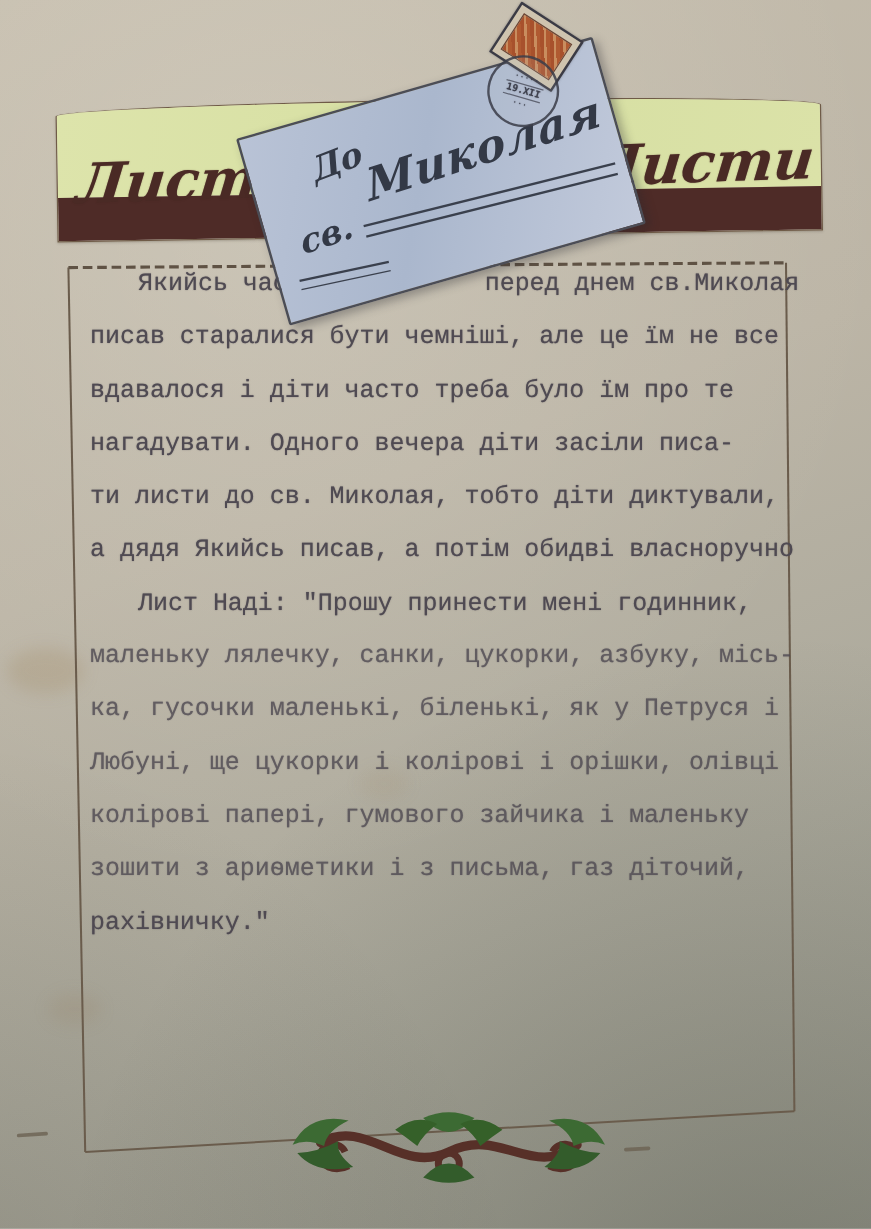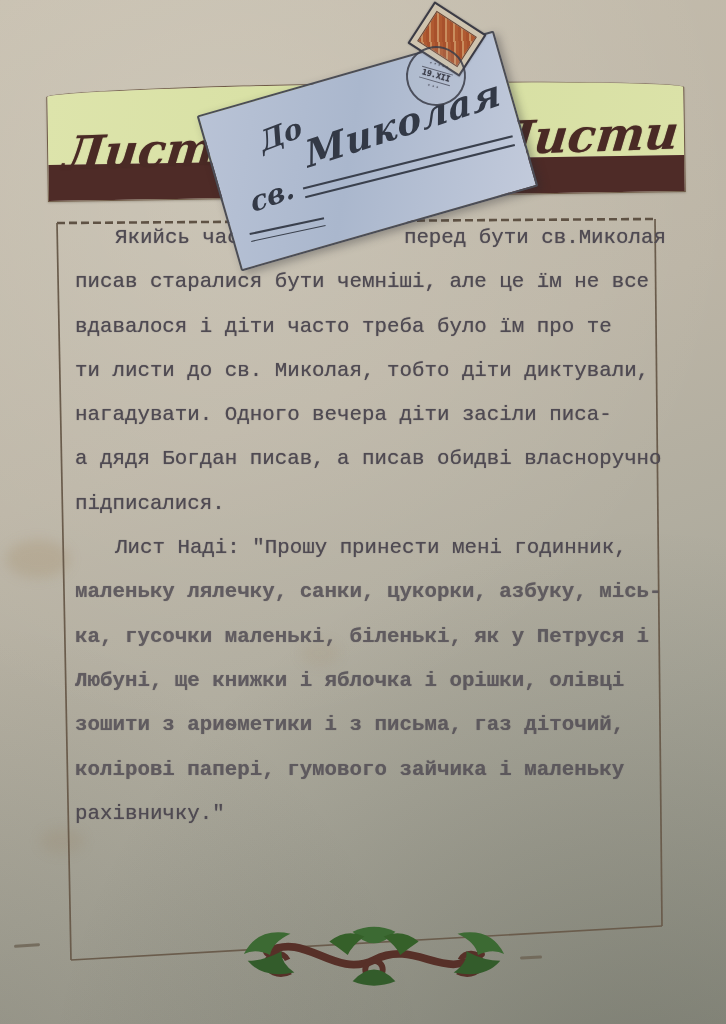--- a/index.html
+++ b/index.html
@@ -90,21 +90,21 @@
     position:absolute;left:75px;top:216px;width:585px;z-index:4;
     font-family:"Liberation Mono", monospace;
     font-size:20.8px;line-height:44.3px;letter-spacing:0;
     color:#4f4a52;
     text-shadow:0 0 1px rgba(79,74,82,.75);
     white-space:nowrap;
   }
   .tline{position:relative;height:44.3px;}
   .tline.ind{padding-left:40px;}
   .l1-right{position:absolute;right:-6px;top:0;}
-  .fade{opacity:.82;font-weight:bold;}
+  .fade{opacity:.82;}
 
   
   .ornament{position:absolute;left:238px;top:920px;width:272px;height:72px;z-index:4;}
   .dash{position:absolute;background:#6b6152;height:3px;z-index:4;border-radius:2px;opacity:.8;}
   .dash-left{left:14px;top:944px;width:26px;transform:rotate(-4deg);}
   .dash-right{left:520px;top:956px;width:22px;transform:rotate(-3deg);}
 </style>
 </head>
 <body>
 
@@ -121,34 +121,33 @@
 
 <svg class="frame-svg" width="726" height="1024" viewBox="0 0 726 1024">
   <line x1="57" y1="223" x2="655" y2="219" stroke="#5f5244" stroke-width="2.6" stroke-dasharray="8 4"></line>
   <line x1="655" y1="219" x2="662" y2="926" stroke="#6a5c4c" stroke-width="1.7"></line>
   <line x1="662" y1="926" x2="71" y2="960" stroke="#6a5c4c" stroke-width="1.7"></line>
   <line x1="71" y1="960" x2="57" y2="223" stroke="#6a5c4c" stroke-width="1.7"></line>
 </svg>
 
 <div class="letter">
   <div class="tline">
-    <span class="indent" style="display:inline-block;width:40px;"></span><span>Якийсь час</span><span class="l1-right">перед бути св.Миколая</span>
+    <span class="indent" style="display:inline-block;width:40px;"></span><span>Якийсь час</span><span class="l1-right">перед днем св.Миколая</span>
   </div>
   <div class="tline">писав старалися бути чемніші, але це їм не все</div>
   <div class="tline">вдавалося і діти часто треба було їм про те</div>
+  <div class="tline">нагадувати.  Одного вечера діти засіли писа-</div>
   <div class="tline">ти листи до св. Миколая, тобто діти диктували,</div>
-  <div class="tline">нагадувати.  Одного вечера діти засіли писа-</div>
-  <div class="tline">а дядя Богдан писав, а писав обидві власноручно</div>
-  <div class="tline">підписалися.</div>
+  <div class="tline">а дядя Якийсь писав, а потім обидві власноручно</div>
   <div class="tline ind">Лист Наді: "Прошу принести мені годинник,</div>
   <div class="tline fade">маленьку лялечку, санки, цукорки, азбуку, місь-</div>
   <div class="tline fade">ка, гусочки маленькі, біленькі, як у Петруся і</div>
-  <div class="tline fade">Любуні, ще книжки і яблочка і орішки, олівці</div>
+  <div class="tline fade">Любуні, ще цукорки і колірові і орішки, олівці</div>
+  <div class="tline fade">колірові папері, гумового зайчика і маленьку</div>
   <div class="tline fade">зошити з ариѳметики і з письма, газ діточий,</div>
-  <div class="tline fade">колірові папері, гумового зайчика і маленьку</div>
   <div class="tline">рахівничку."</div>
 </div>
 
 <div class="envelope">
   <div class="env-word env-do">До</div>
   <div class="env-word env-sv">св.</div>
   <div class="env-word env-name">Миколая</div>
   <div class="env-rule-long"></div>
   <div class="env-rule-short"></div>
 </div>

